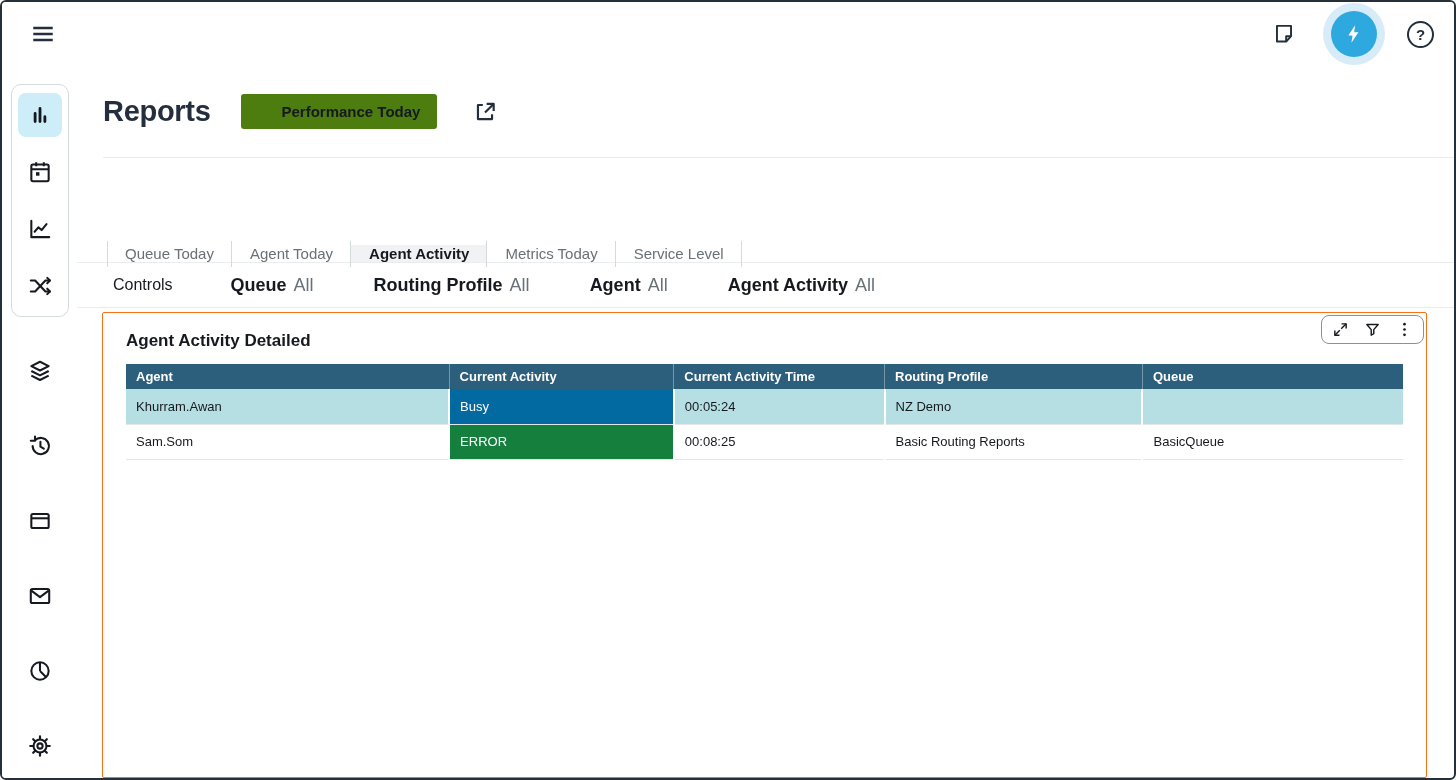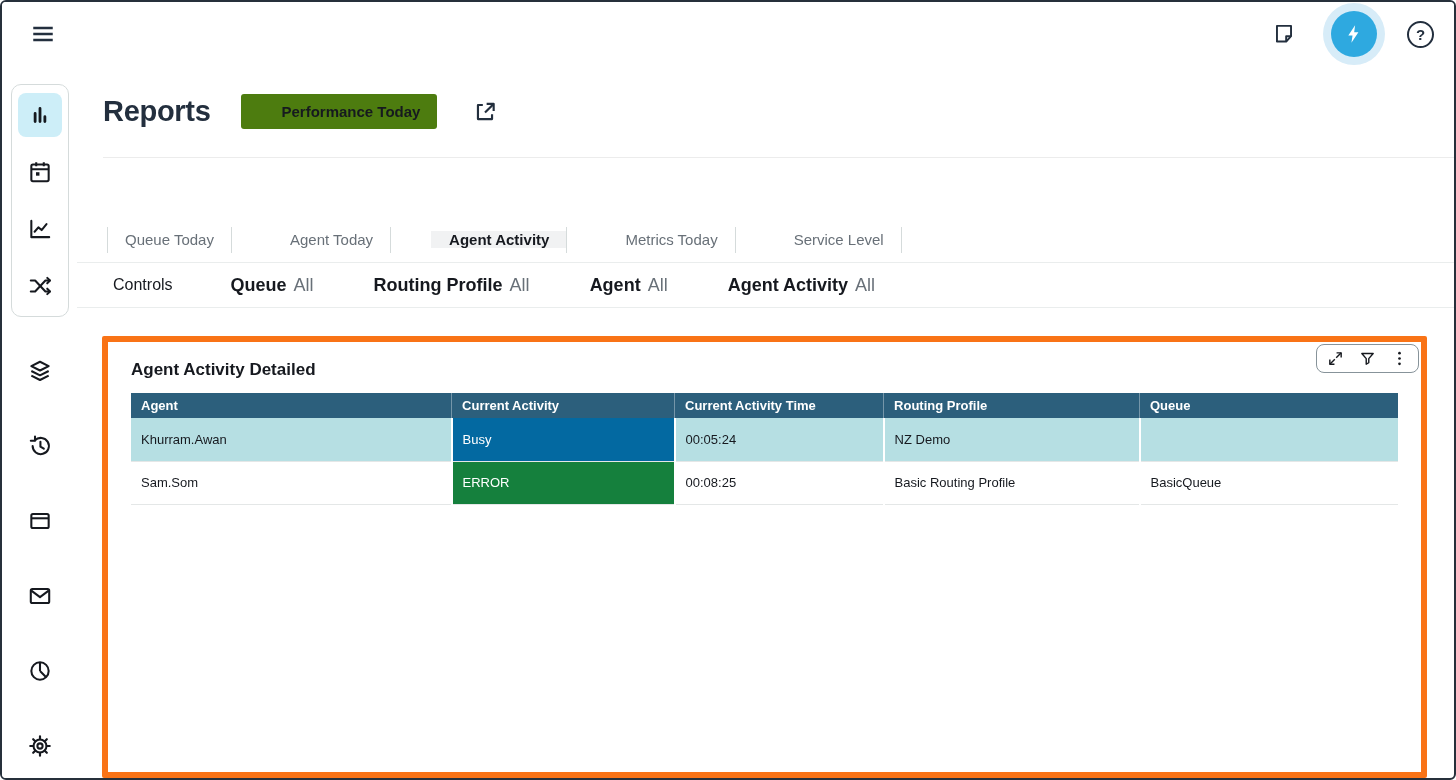--- a/index.html
+++ b/index.html
@@ -71,21 +71,21 @@
   .chip {
     border:none; cursor:pointer;
     padding:9px 17px; border-radius:3px;
     font-family:"Liberation Sans", sans-serif;
     font-size:15px; font-weight:700; color:#16191f;
   }
   .header-divider { height:1px; background:#ececec; margin-left:26px; }
 
   .tabs-row {
     margin-top:59px; margin-left:30px;
-    display:flex; align-items:center; height:45px;gap:40px;
+    display:flex; align-items:flex-end; height:45px;
   }
   .tab {
     position:relative; cursor:pointer;
     display:flex; align-items:center;
     padding:0 18px; font-size:15px; color:#687078;
     background:transparent; white-space:nowrap;
   }
   .tab::after {
     content:''; position:absolute; right:0; top:50%;
     transform:translateY(-50%); width:1px; height:26px; background:#d5dbdb;
@@ -102,22 +102,22 @@
     display:flex; align-items:center; padding-left:36px;
   }
   .controls-label { font-size:16px; color:#16191f; }
   .filters { display:flex; align-items:center; gap:60px; margin-left:58px; }
   .filter { cursor:pointer; font-size:18px; white-space:nowrap; }
   .filter .f-name { font-weight:700; color:#16191f; }
   .filter .f-value { color:#687078; margin-left:7px; }
 
   
   .card {
-    flex:1; margin:28px 27px 0 25px;
-    border:6px solid #f97316; border-radius:2px;
+    flex:1; margin:4px 27px 0 25px;
+    border:1px solid #f97316; border-radius:2px;
     background:#fff; position:relative; min-height:0;
   }
   .card-toolbar {
     position:absolute; top:2px; right:2px;
     border:1px solid #87939a; border-radius:8px;
     background:#fff; padding:5px 10px;
     display:flex; align-items:center; gap:15px;
   }
   .card-title {
     font-size:17px; font-weight:700; color:#16191f;
@@ -128,21 +128,21 @@
     width:calc(100% - 46px); margin:0 23px;
   }
   .report th {
     text-align:left; color:#fff; font-size:13px; font-weight:700;
     padding:5px 10px; height:25px;
     border-right:1px solid rgba(255,255,255,0.35);
   }
   .report th:last-child { border-right:none; }
   .report td {
     font-size:13px; color:#16191f;
-    padding:5px 10px; height:43px;
+    padding:5px 10px; height:35px;
     border-right:2px solid #fff;
     border-bottom:1px solid #e4e7e7;
     overflow:hidden; white-space:nowrap;
   }
   .report td:last-child { border-right:none; }
   .report td.status-cell { color:#fff; }
 
   svg.ic { display:block; }
 </style>
 </head>
@@ -373,21 +373,21 @@
               <td>Khurram.Awan</td>
               <td class="status-cell" style="background-color: #0369a1;">Busy</td>
               <td>00:05:24</td>
               <td>NZ Demo</td>
               <td></td>
             </tr>
             <tr style="background-color: rgb(255, 255, 255);">
               <td>Sam.Som</td>
               <td class="status-cell" style="background-color: #15803d;">ERROR</td>
               <td>00:08:25</td>
-              <td>Basic Routing Profile</td>
+              <td>Basic Routing Reports</td>
               <td>BasicQueue</td>
             </tr>
           </tbody>
         </table>
       </section>
 
     </main>
   </div>
 </div>
 

